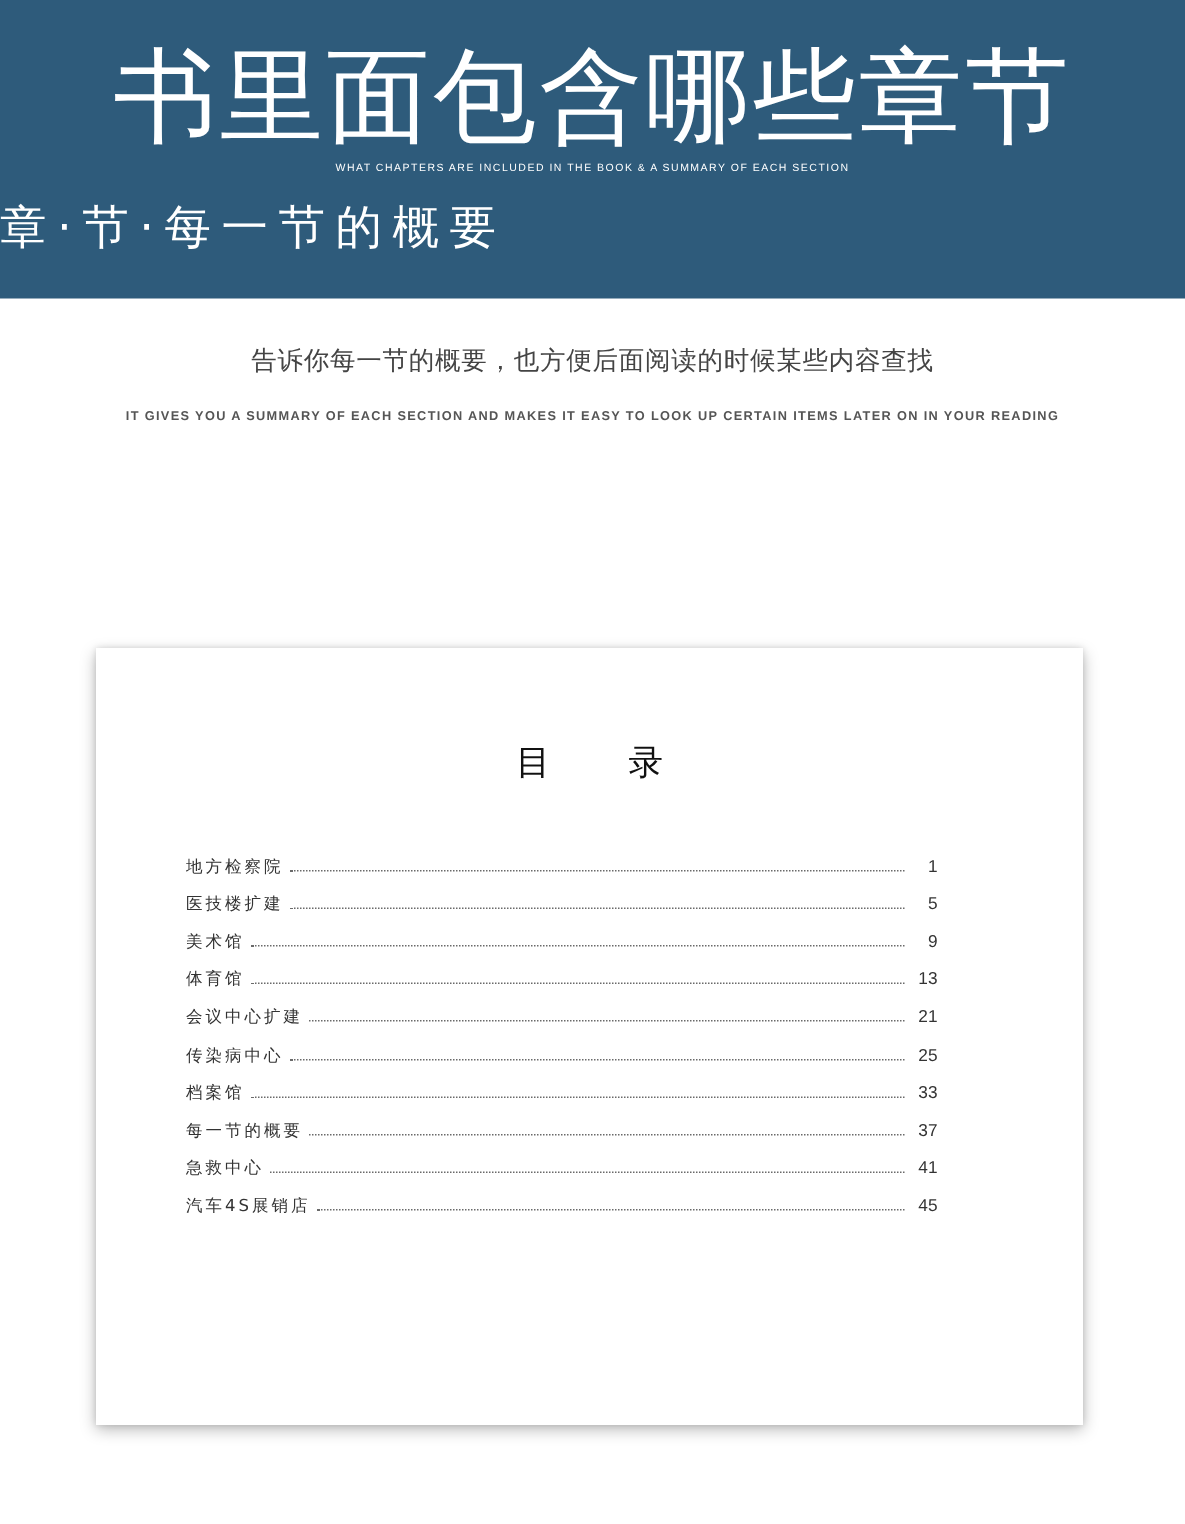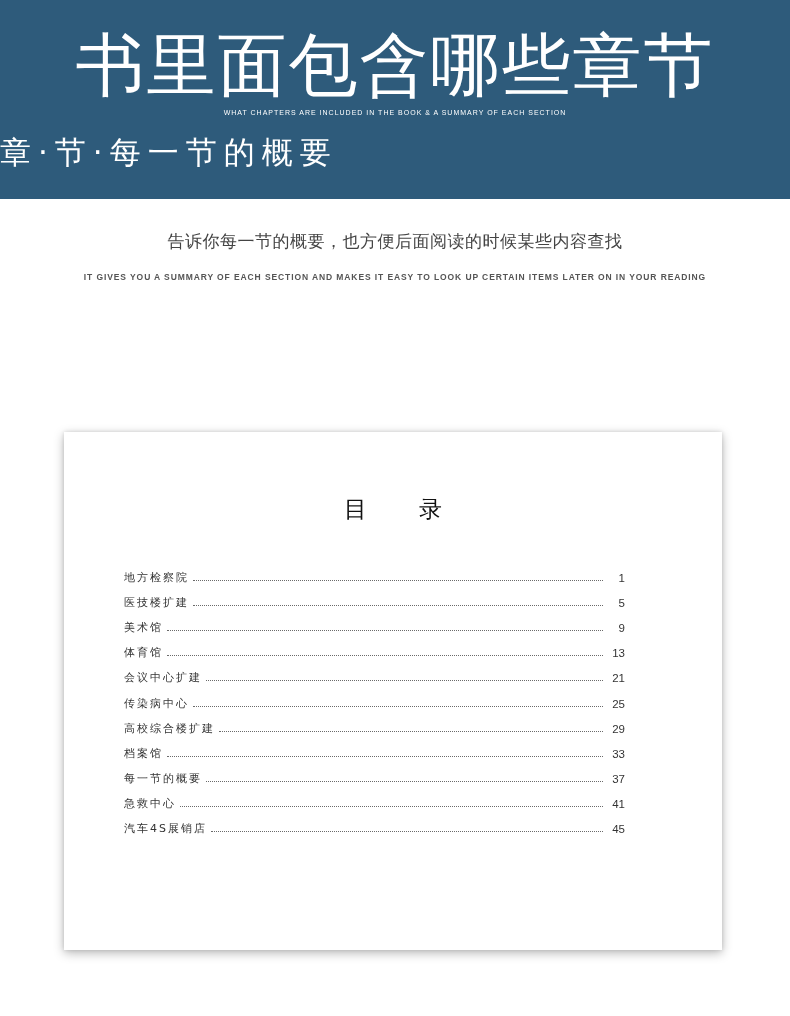--- a/index.html
+++ b/index.html
@@ -111,25 +111,20 @@
       <span class="toc-label">会议中心扩建</span>
       <span class="toc-dots"></span>
       <span class="toc-page">21</span>
     </li>
     <li class="toc-row">
       <span class="toc-label">传染病中心</span>
       <span class="toc-dots"></span>
       <span class="toc-page">25</span>
     </li>
     <li class="toc-row">
-      <span class="toc-label">高校综合楼扩建</span>
-      <span class="toc-dots"></span>
-      <span class="toc-page">29</span>
-    </li>
-    <li class="toc-row">
       <span class="toc-label">档案馆</span>
       <span class="toc-dots"></span>
       <span class="toc-page">33</span>
     </li>
     <li class="toc-row">
       <span class="toc-label">每一节的概要</span>
       <span class="toc-dots"></span>
       <span class="toc-page">37</span>
     </li>
     <li class="toc-row">

